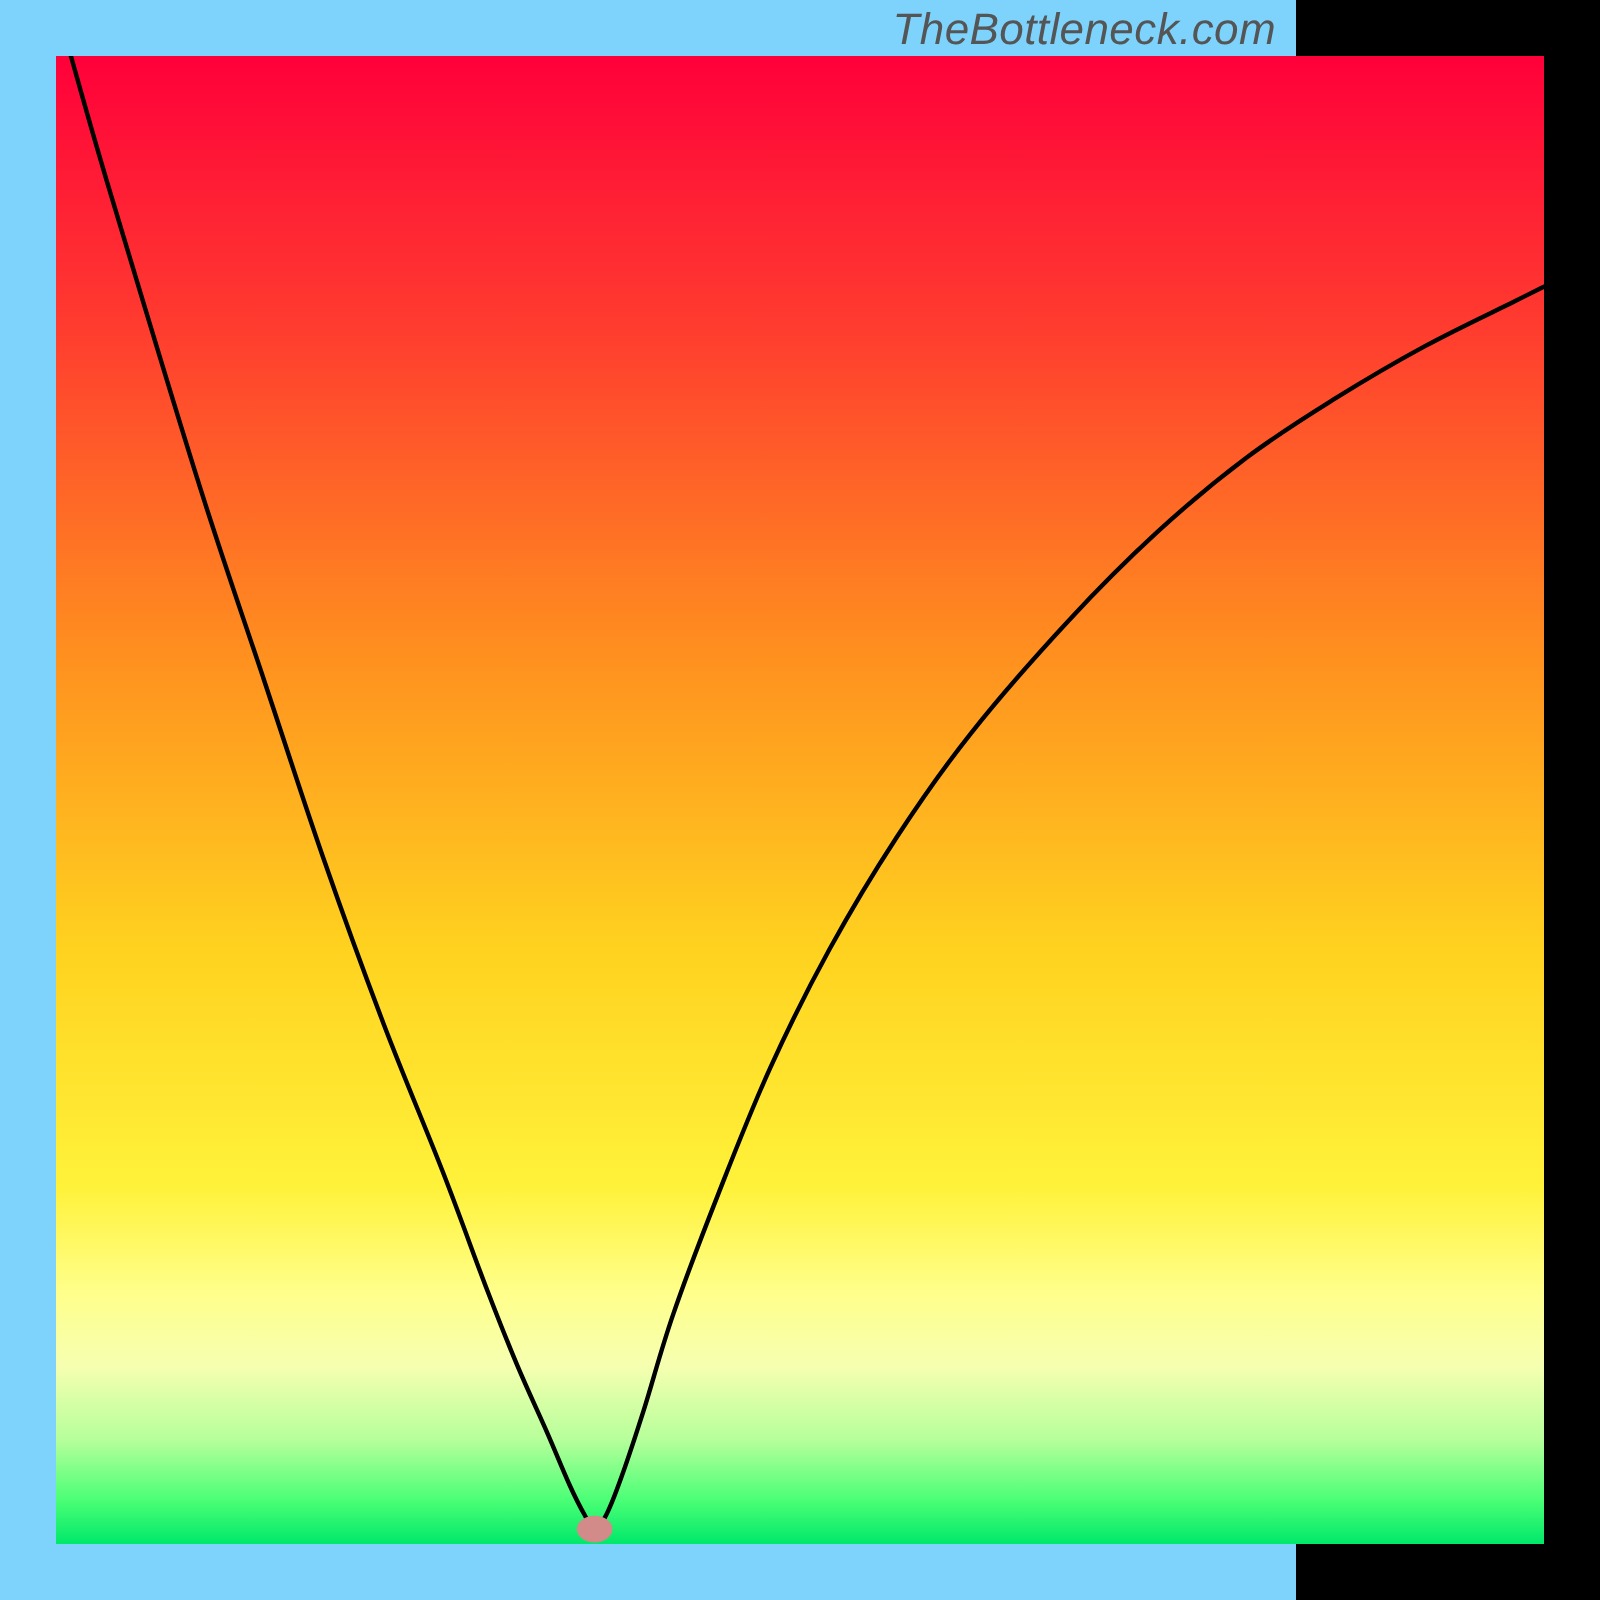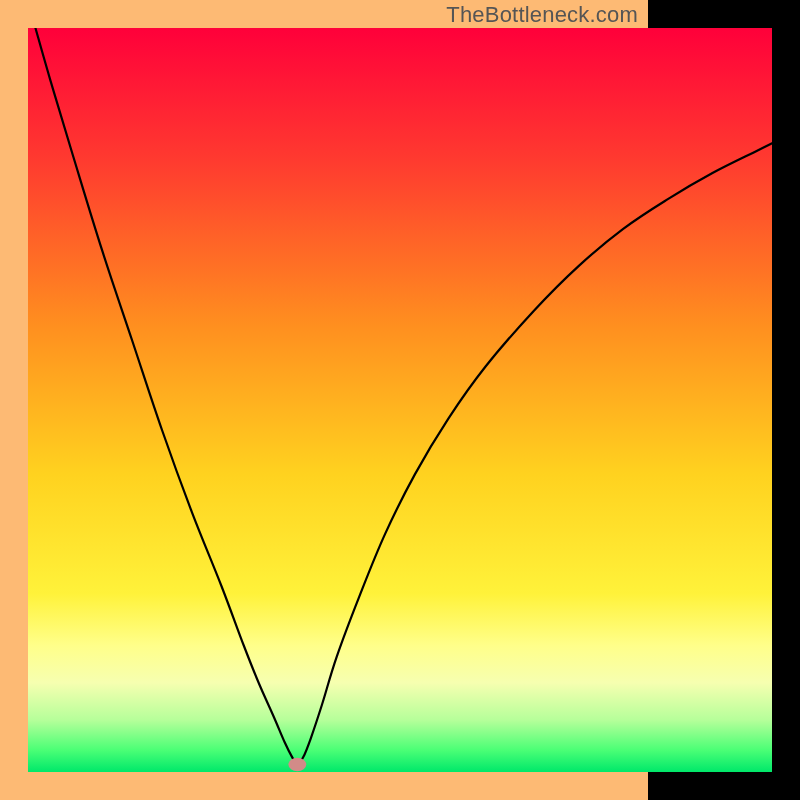--- a/index.html
+++ b/index.html
@@ -8,21 +8,22 @@
     width: 800px;
     height: 800px;
     overflow: hidden;
     background: #000;
     font-family: Arial, Helvetica, sans-serif;
   }
   .frame {
     position: relative;
     width: 648px;
     height: 800px;
-    background: #fdba74;
+    background: #7dd3fc;
+    font-style: italic;
   }
   .watermark {
     position: absolute;
     top: 2px;
     right: 10px;
     color: #555;
     font-size: 22px;
     font-weight: 500;
     letter-spacing: 0.2px;
     z-index: 10;

